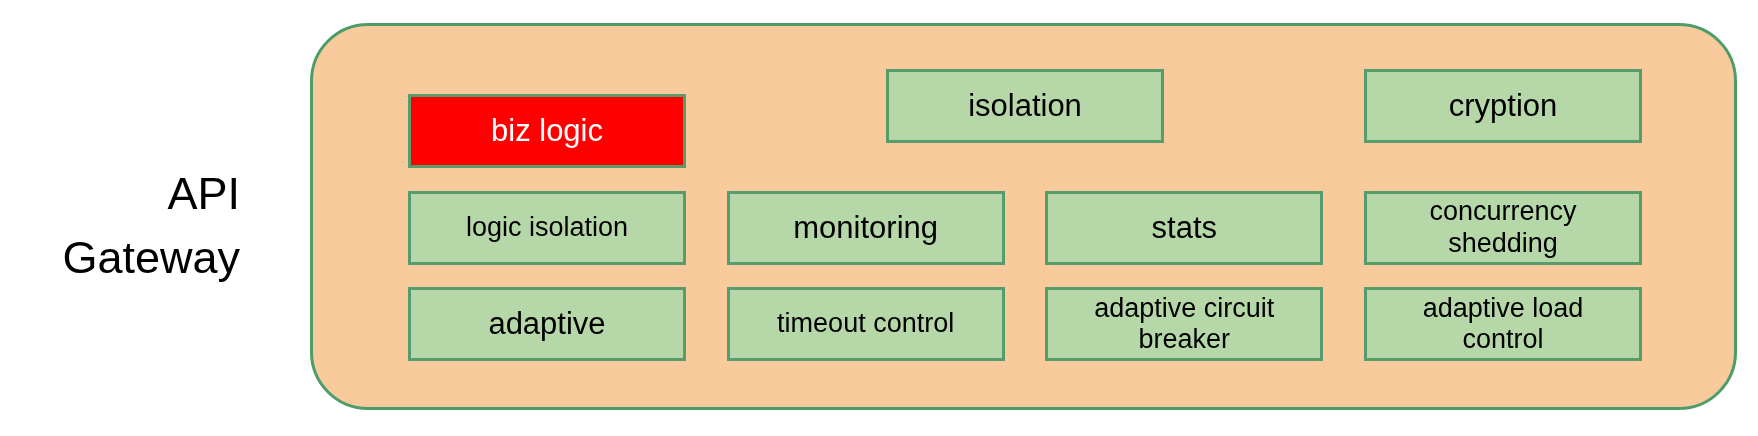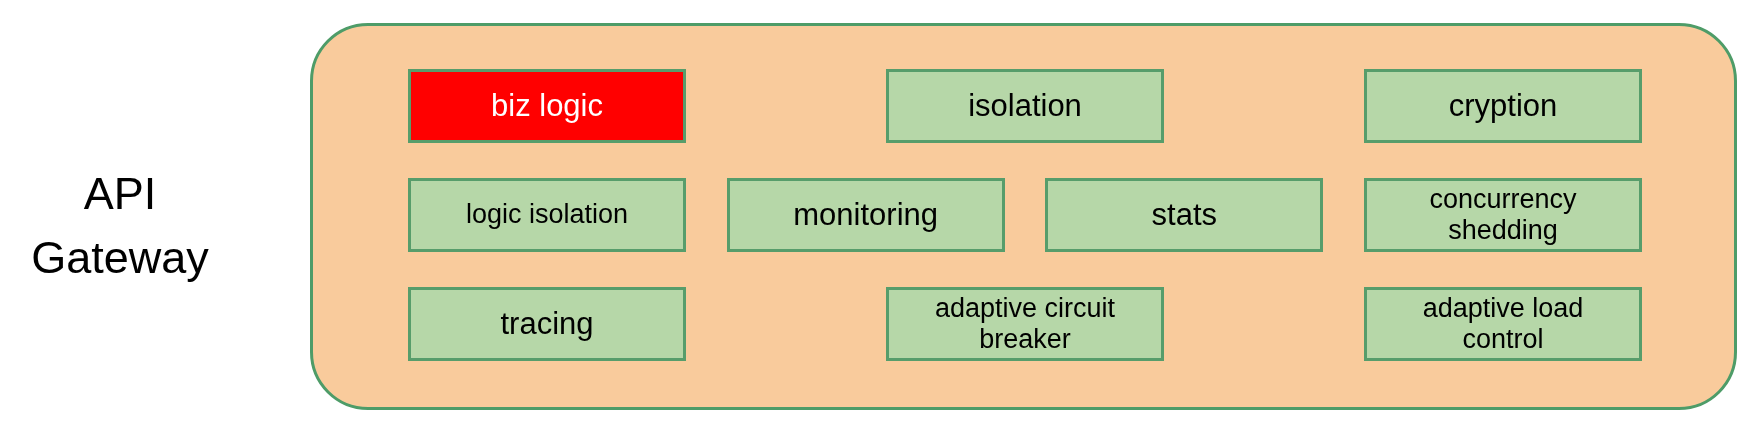--- a/index.html
+++ b/index.html
@@ -18,21 +18,21 @@
     background: #ffffff;
     font-family: "Liberation Sans", sans-serif;
     overflow: hidden;
     position: relative;
   }
   .diagram { position: absolute; inset: 0; }
   .api-label {
     position: absolute;
     left: 0; top: 162px;
     width: 240px;
-    text-align: center;
+    text-align: right;
     font-size: 45px;
     line-height: 1.42;
     color: var(--label-text);
     white-space: pre-line;
   }
   .gateway-container {
     position: absolute;
     left: 310px; top: 23px;
     width: 1427px; height: 387px;
     background: var(--container-fill);
@@ -57,20 +57,21 @@
     justify-content: center;
     text-align: center;
     font-size: 31px;
     line-height: 1.15;
     white-space: pre-line;
   }
   .box.small { font-size: 27px; }
   .box.highlight {
     background: var(--highlight-fill);
     color: var(--highlight-text);
+    margin-top: 25px;
   }
 </style>
 </head>
 <body>
 
 <div class="diagram">
   <div class="api-label">API
 Gateway</div>
   <div class="gateway-container">
       <div class="gateway-row">
@@ -79,20 +80,21 @@
         <div class="box">cryption</div>
       </div>
       <div class="gateway-row">
         <div class="box small">logic isolation</div>
         <div class="box">monitoring</div>
         <div class="box">stats</div>
         <div class="box small">concurrency
 shedding</div>
       </div>
       <div class="gateway-row">
-        <div class="box">tracing</div>
+        <div class="box">adaptive</div>
+        <div class="box small">timeout control</div>
         <div class="box small">adaptive circuit
 breaker</div>
         <div class="box small">adaptive load
 control</div>
       </div>
     </div>
 </div>
 
 </body></html>

